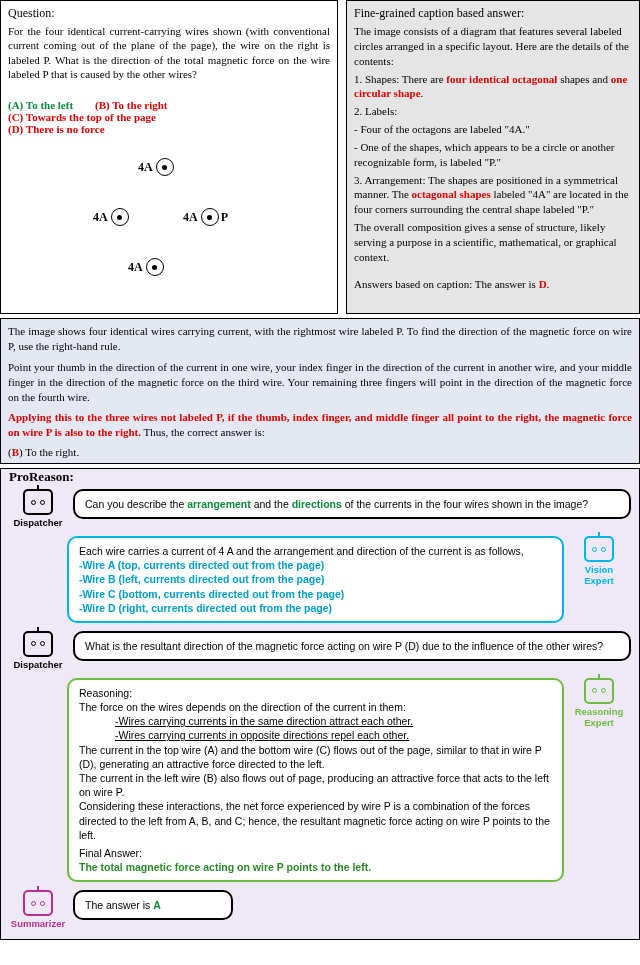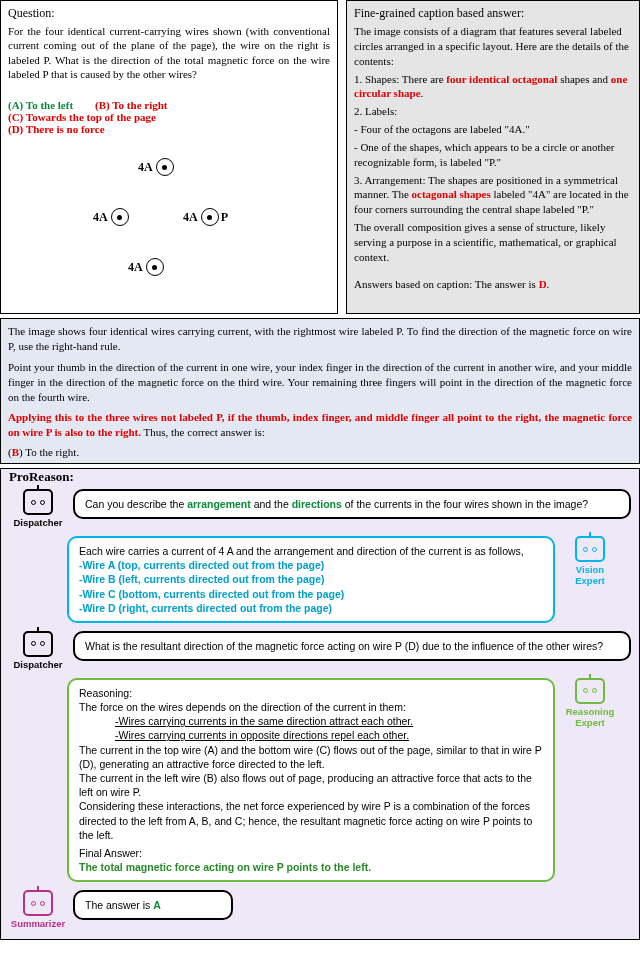--- a/index.html
+++ b/index.html
@@ -41,21 +41,21 @@
     .bubble { border: 2px solid; border-radius: 10px; padding: 6px 10px; background: #fff; flex: 1; line-height: 1.35; }
     .bub-black { border-color: #000; }
     .bub-cyan { border-color: #00b6e8; }
     .bub-green { border-color: #6dbb3f; }
     
     .dispatcher { color: #000; }
     .vision { color: #00b6e8; }
     .reasoning { color: #6dbb3f; }
     .summarizer { color: #b8308a; }
     
-    .right-agent { margin-left: 6px; margin-right: 12px; }
+    .right-agent { margin-left: 6px; margin-right: 3px; }
     .left-agent { margin-right: 6px; justify-content: center; }
     
     .vision-text { color: #00a0cc; font-weight: bold; }
     .green-text { color: #0a8a3a; font-weight: bold; }
     .reason-body { color: #000; }
     .reason-final { color: #2a8a2a; font-weight: bold; }
     .sub-indent { padding-left: 36px; text-decoration: underline; }
   </style>
 </head>
 <body>

